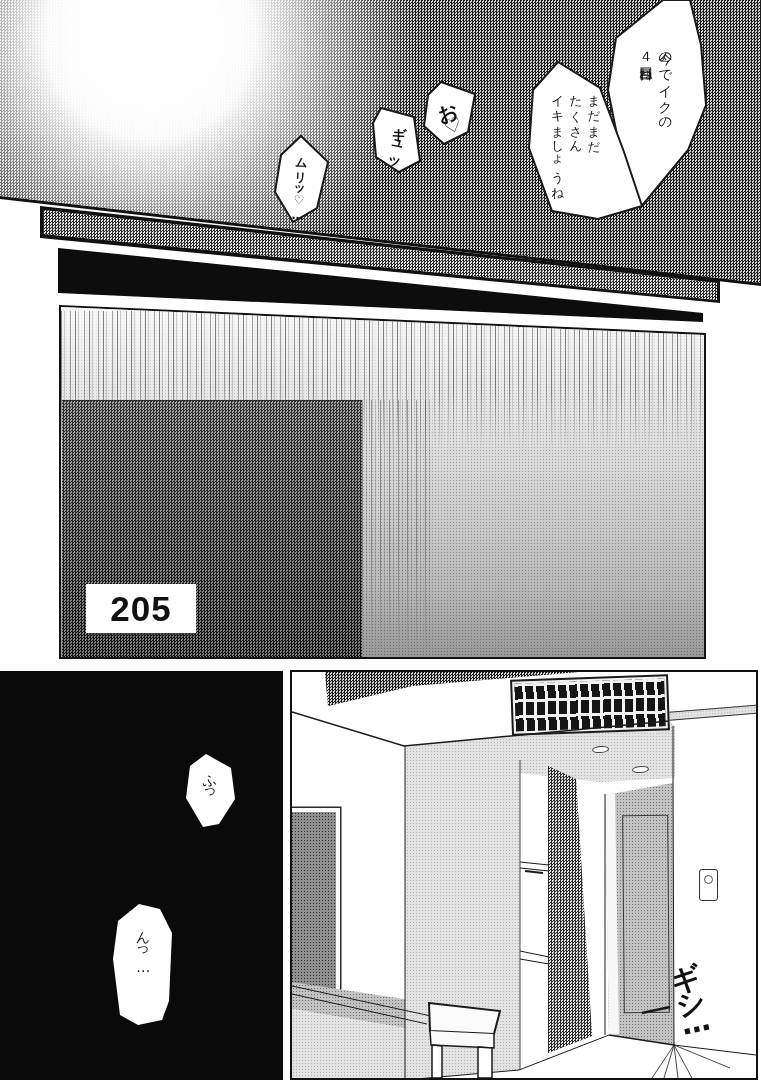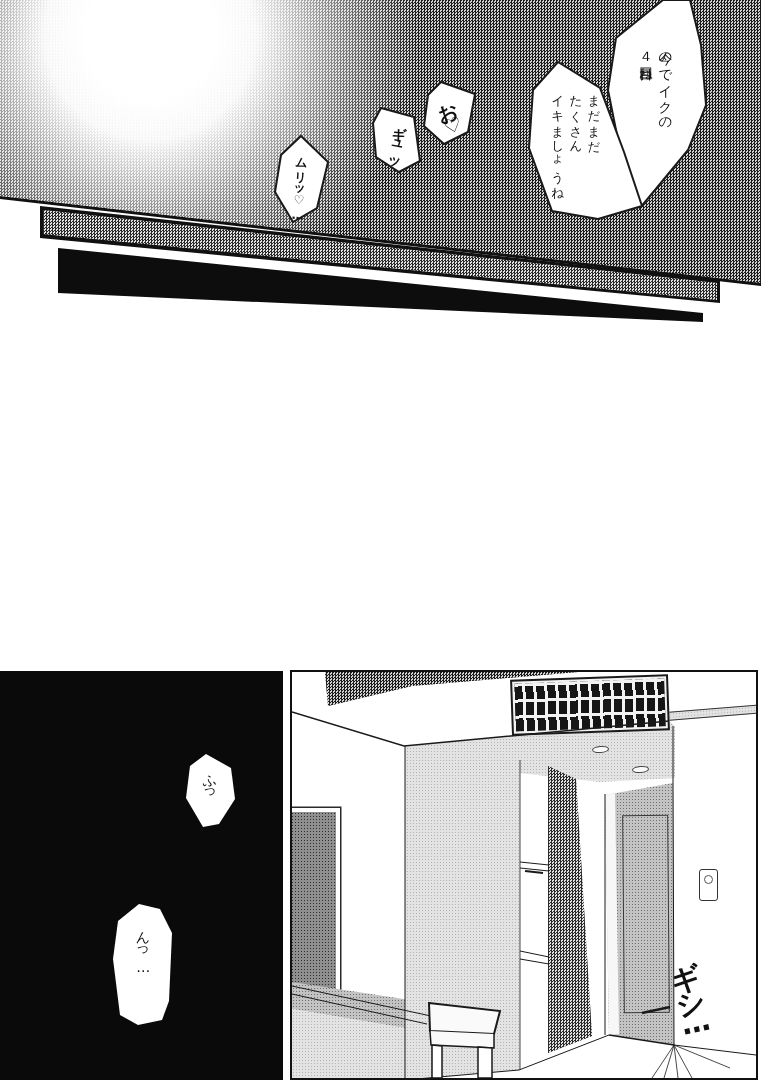--- a/index.html
+++ b/index.html
@@ -152,20 +152,29 @@
 たくさん
 イキましょうね</div>
   <div class="abs vtext t-o">お♡</div>
   <div class="abs vtext t-gyu">ギュッ</div>
   <div class="abs vtext t-muri">ムリッ♡…</div>
 
   <div class="abs wedge-gray-border"></div>
   <div class="abs wedge-gray ht-check-light"></div>
   <div class="abs wedge-black"></div>
 
+  <div class="abs panel-205">
+    <div class="p205-fill">
+      <div class="p205-stripes"></div>
+      <div class="p205-stripes-side"></div>
+      <div class="p205-door">
+        <div class="p205-sign">205</div>
+      </div>
+    </div>
+  </div>
 
   <div class="abs panel-dark">
     <svg class="abs" style="left:0;top:0;" width="283" height="409" viewBox="0 0 283 409">
       <polygon points="206,83 231,97 235,128 219,153 203,156 186,127 190,95" fill="#ffffff"></polygon>
       <polygon points="139,233 160,238 172,262 169,330 162,349 138,354 120,344 113,288 118,250" fill="#ffffff"></polygon>
     </svg>
     <div class="abs vtext t-fu">ふっ</div>
     <div class="abs vtext t-n">んっ…</div>
   </div>
 

